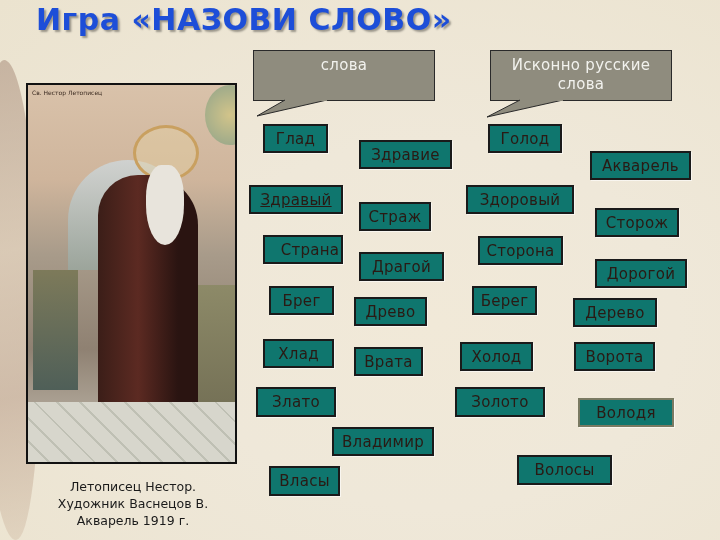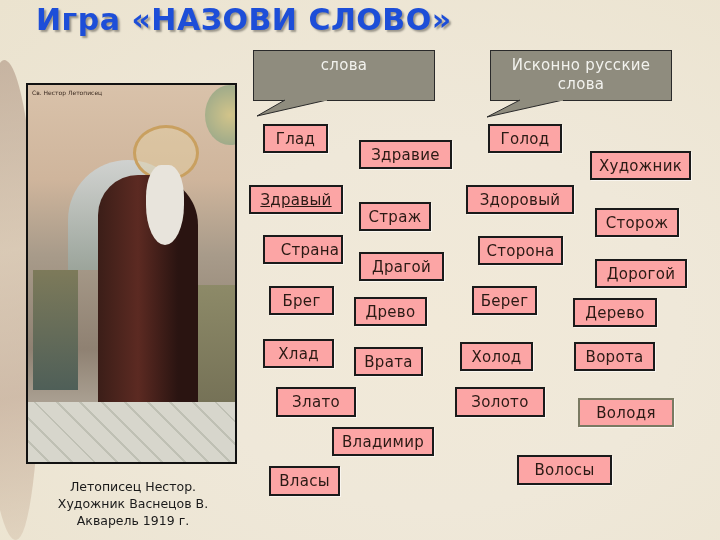--- a/index.html
+++ b/index.html
@@ -36,21 +36,21 @@
       position: absolute; left: 28px; top: 478px; width: 210px; text-align: center;
       font-size: 12.5px; line-height: 17px; color: #1a1a1a;
     }
     .callout {
       position: absolute; background: #8f8c7e; border: 1px solid #2a2a2a;
       color: #f2f2ee; font-size: 15px; line-height: 19px; text-align: center;
       box-sizing: border-box; padding-top: 5px; letter-spacing: 0.3px;
     }
     .callout-tail { position: absolute; }
     .wordbox {
-      position: absolute; background: #fca5a5; border: 2px solid #1a1a1a;
+      position: absolute; background: #0f766e; border: 2px solid #1a1a1a;
       box-sizing: border-box; font-size: 15px; color: #2a1a14;
       display: flex; align-items: center; justify-content: center;
       white-space: nowrap; letter-spacing: 0.3px;
       box-shadow: 1px 1px 0 rgba(255,255,255,0.6);
     }
     .wordbox.soft { border-color: #7a7a62; }
   </style>
 </head>
 <body>
 
@@ -96,24 +96,24 @@
 <div class="wordbox" style="left:263px; top:124px; width:65px; height:29px;">Глад</div>
 <div class="wordbox" style="left:359px; top:140px; width:93px; height:29px;">Здравие</div>
 <div class="wordbox" style="left:249px; top:185px; width:94px; height:29px;text-decoration:underline;">Здравый</div>
 <div class="wordbox" style="left:359px; top:202px; width:72px; height:29px;">Страж</div>
 <div class="wordbox" style="left:263px; top:235px; width:80px; height:29px;padding-left:14px;">Страна</div>
 <div class="wordbox" style="left:359px; top:252px; width:85px; height:29px;">Драгой</div>
 <div class="wordbox" style="left:269px; top:286px; width:65px; height:29px;">Брег</div>
 <div class="wordbox" style="left:354px; top:297px; width:73px; height:29px;">Древо</div>
 <div class="wordbox" style="left:263px; top:339px; width:71px; height:29px;">Хлад</div>
 <div class="wordbox" style="left:354px; top:347px; width:69px; height:29px;">Врата</div>
-<div class="wordbox" style="left:276px; top:387px; width:80px; height:30px;">Злато</div>
+<div class="wordbox" style="left:256px; top:387px; width:80px; height:30px;">Злато</div>
 
 <div class="wordbox" style="left:488px; top:124px; width:74px; height:29px;">Голод</div>
-<div class="wordbox" style="left:590px; top:151px; width:101px; height:29px;">Художник</div>
+<div class="wordbox" style="left:590px; top:151px; width:101px; height:29px;">Акварель</div>
 <div class="wordbox" style="left:466px; top:185px; width:108px; height:29px;">Здоровый</div>
 <div class="wordbox" style="left:595px; top:208px; width:84px; height:29px;">Сторож</div>
 <div class="wordbox" style="left:478px; top:236px; width:85px; height:29px;">Сторона</div>
 <div class="wordbox" style="left:595px; top:259px; width:92px; height:29px;">Дорогой</div>
 <div class="wordbox" style="left:472px; top:286px; width:65px; height:29px;">Берег</div>
 <div class="wordbox" style="left:573px; top:298px; width:84px; height:29px;">Дерево</div>
 <div class="wordbox" style="left:460px; top:342px; width:73px; height:29px;">Холод</div>
 <div class="wordbox" style="left:574px; top:342px; width:81px; height:29px;">Ворота</div>
 <div class="wordbox" style="left:455px; top:387px; width:90px; height:30px;">Золото</div>
 <div class="wordbox soft" style="left:578px; top:398px; width:96px; height:29px;">Володя</div>

